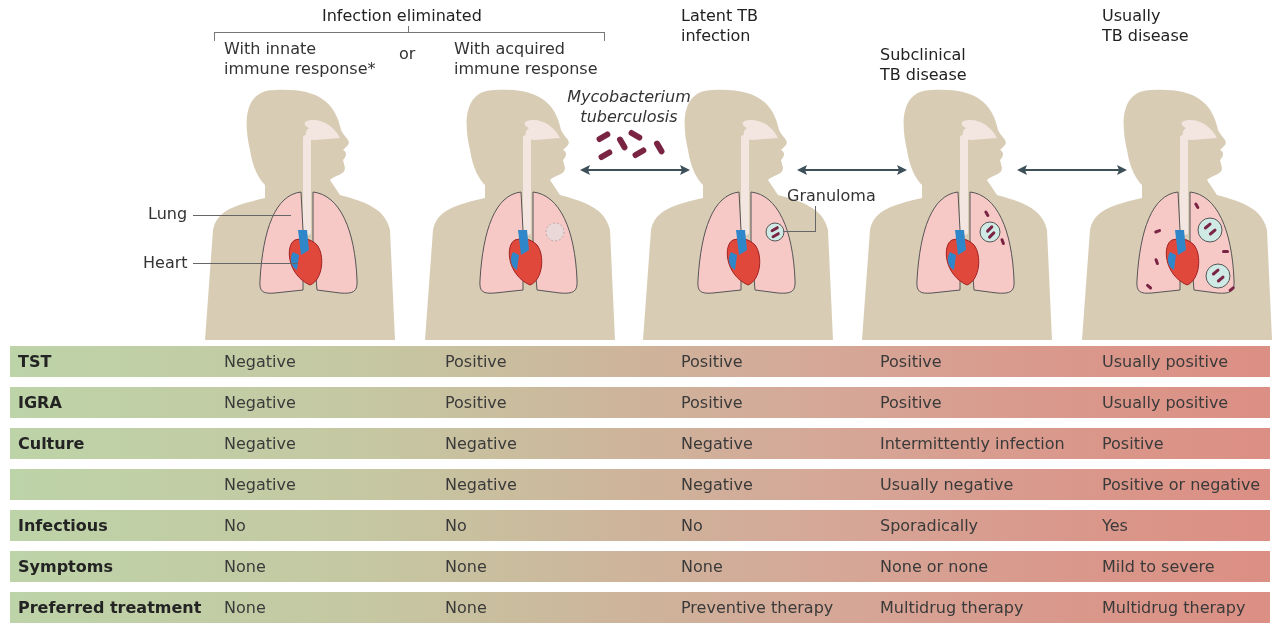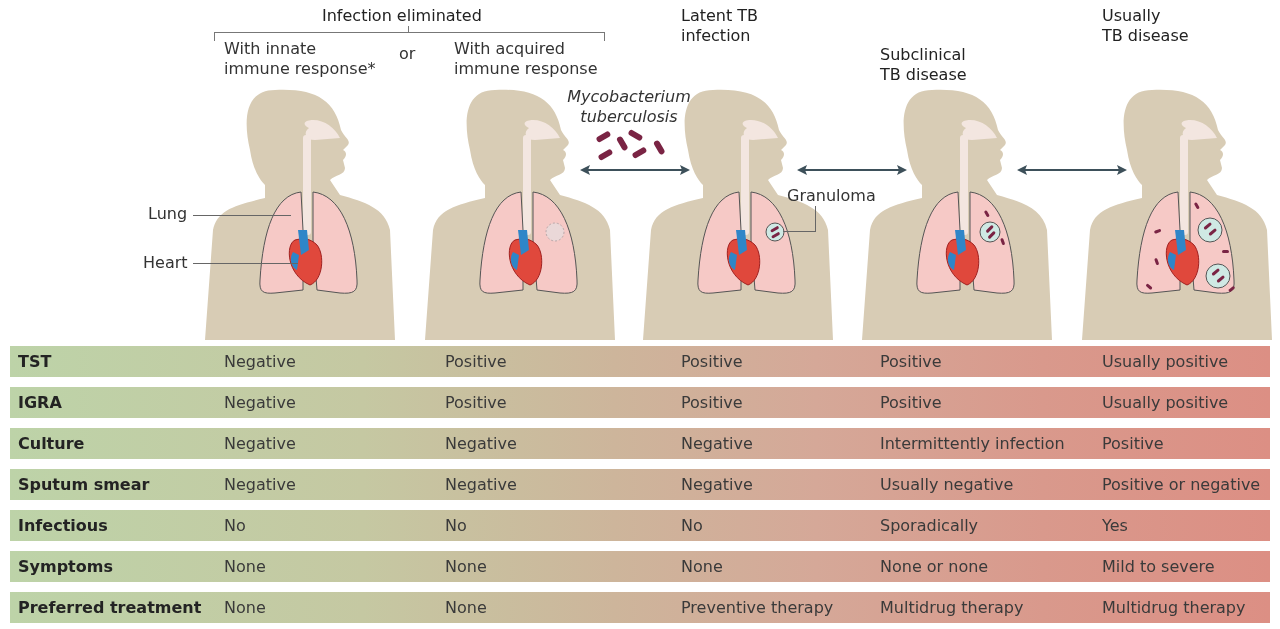--- a/index.html
+++ b/index.html
@@ -160,21 +160,20 @@
   </div>
   <div class="row">
     <span class="cell rlabel">Culture</span>
     <span class="cell" style="left:214px">Negative</span>
     <span class="cell" style="left:435px">Negative</span>
     <span class="cell" style="left:671px">Negative</span>
     <span class="cell" style="left:870px">Intermittently infection</span>
     <span class="cell" style="left:1092px">Positive</span>
   </div>
   <div class="row">
-    <span class="cell rlabel">Sputum smear</span>
     <span class="cell" style="left:214px">Negative</span>
     <span class="cell" style="left:435px">Negative</span>
     <span class="cell" style="left:671px">Negative</span>
     <span class="cell" style="left:1092px">Positive or negative</span>
     <span class="cell" style="left:870px">Usually negative</span>
   </div>
   <div class="row">
     <span class="cell rlabel">Infectious</span>
     <span class="cell" style="left:214px">No</span>
     <span class="cell" style="left:435px">No</span>

